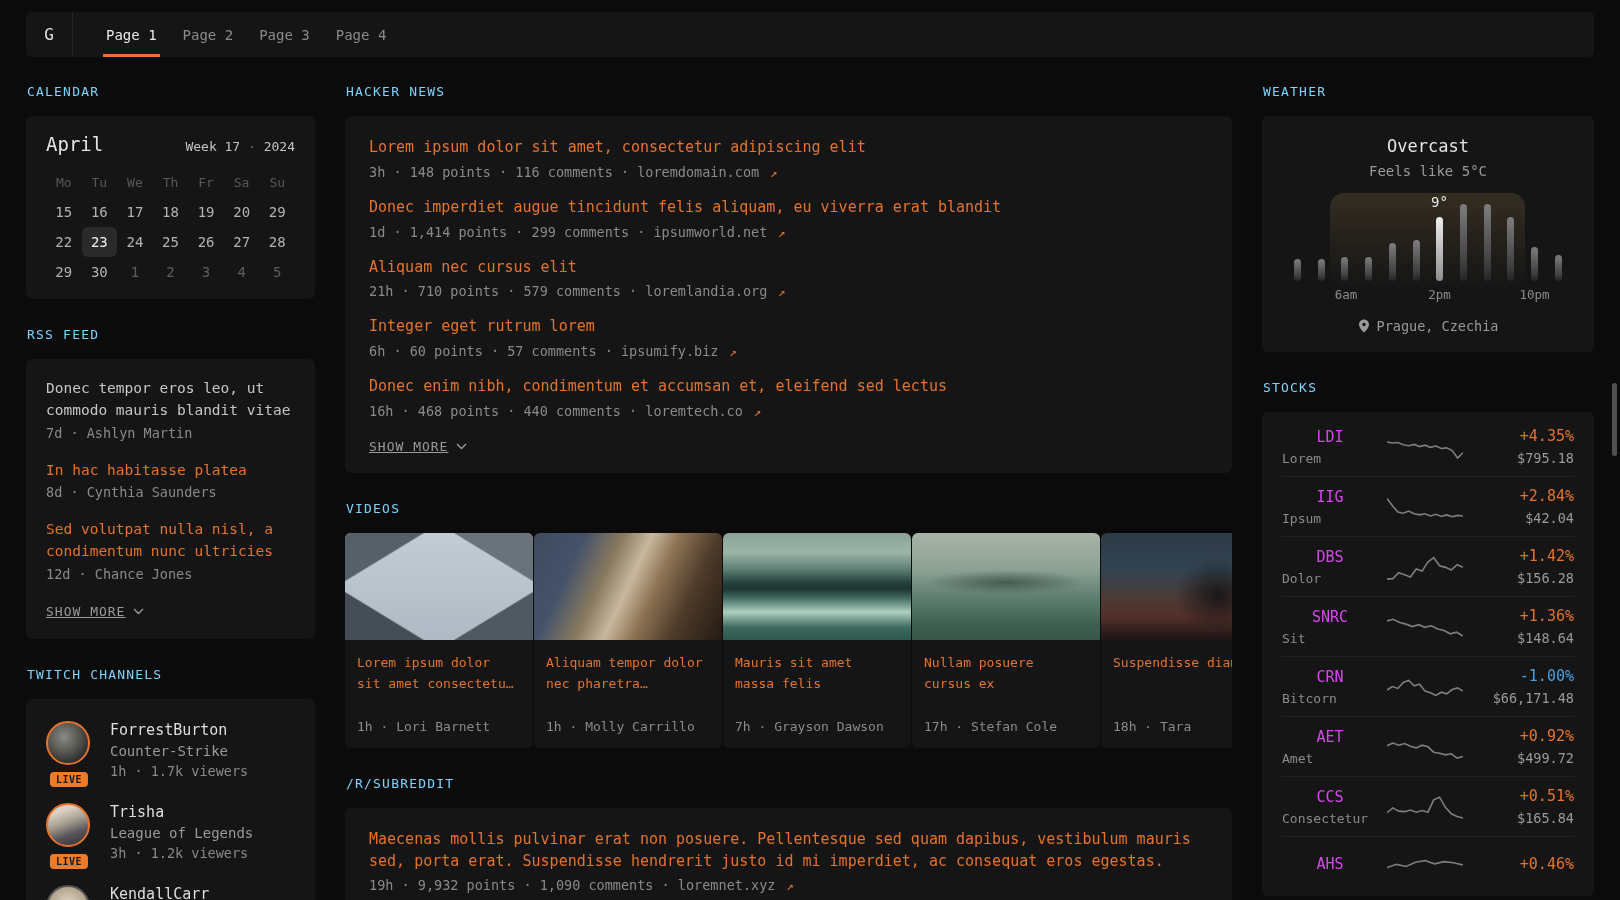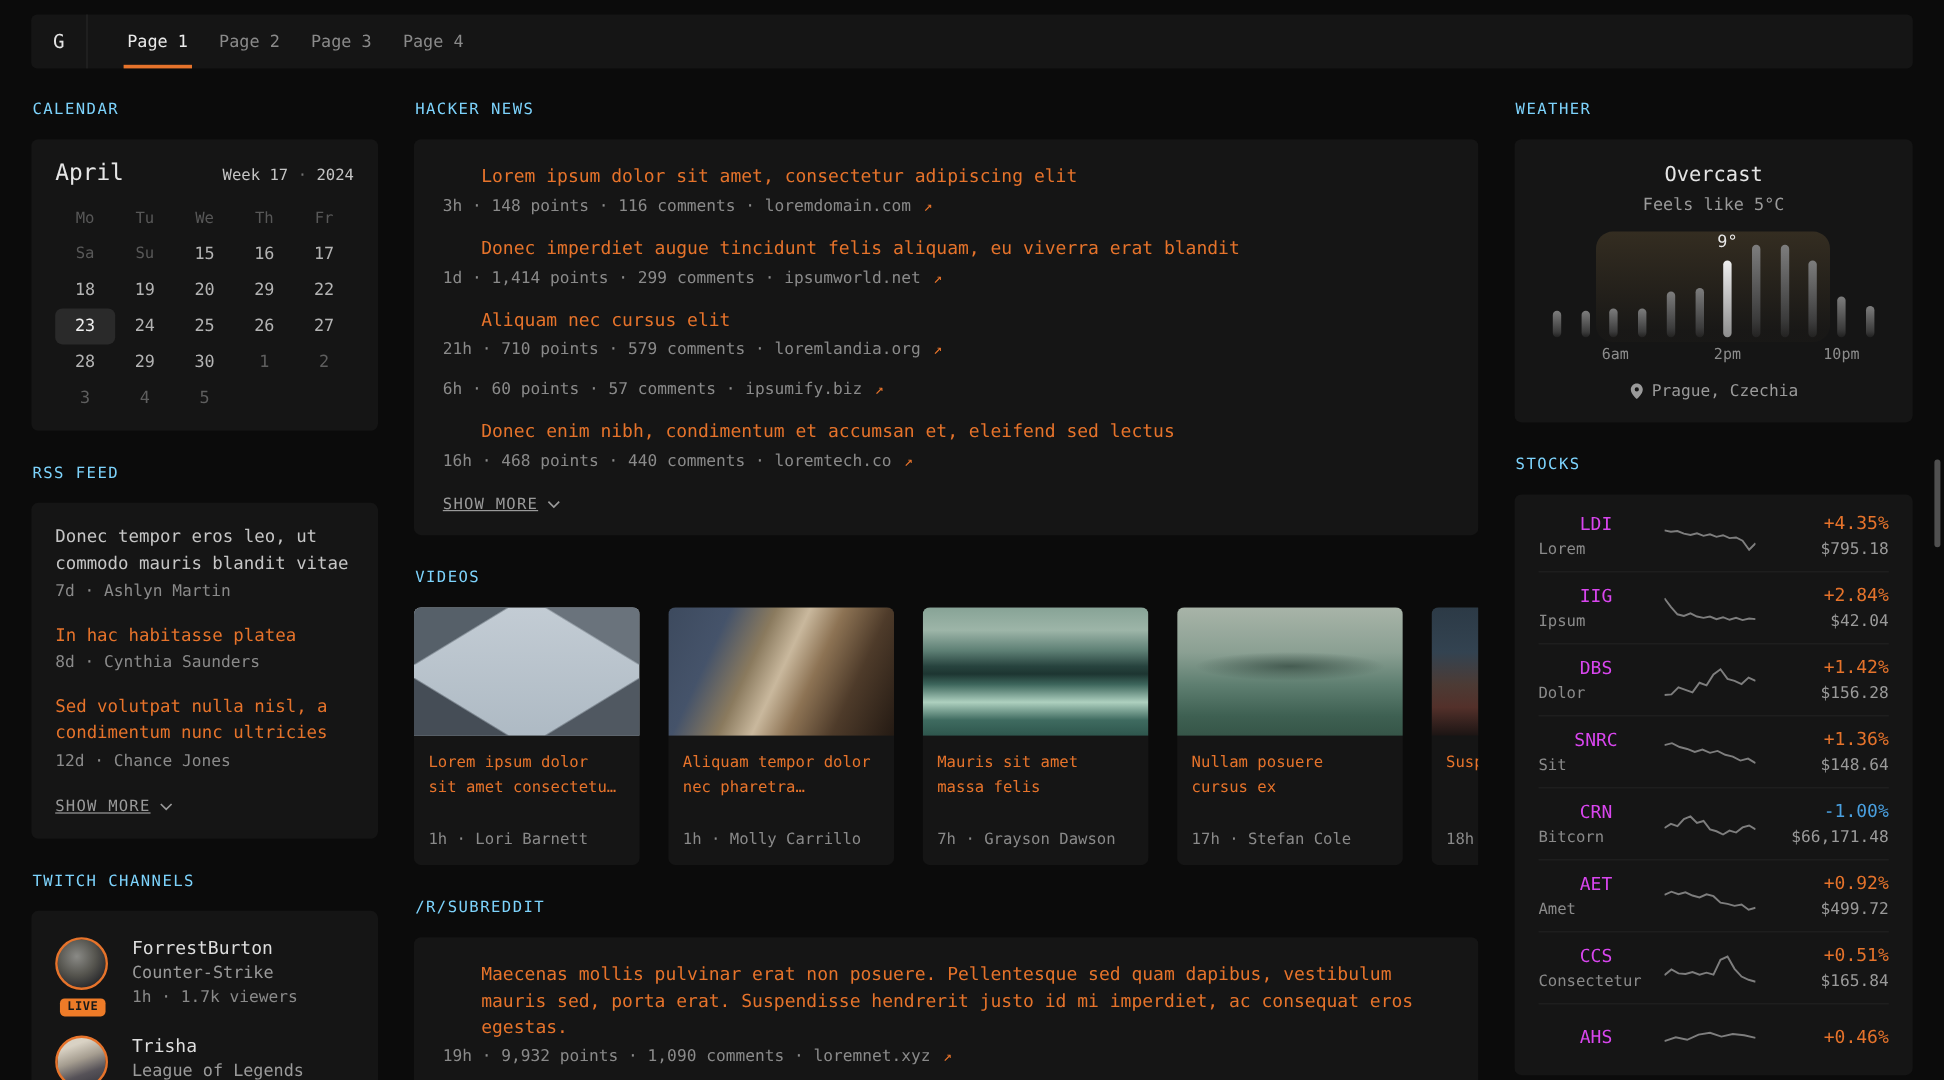--- a/index.html
+++ b/index.html
@@ -62,21 +62,21 @@
     margin: 0 0 17px 1px;
     white-space: nowrap;
   }
   .card { background: var(--card, #151515); border-radius: 6px; }
   .dim { color: #6f6f6f; }
   
   .calendar-card { padding: 17px 20px 12px; }
   .cal-head { display: flex; justify-content: space-between; align-items: baseline; }
   .cal-month { font-size: 19px; color: #e5e5e5; }
   .cal-week { font-size: 13px; color: #c4c4c4; }
-  .cal-grid { display: grid; grid-template-columns: repeat(5, 1fr); margin-top: 13px; }
+  .cal-grid { display: grid; grid-template-columns: repeat(7, 1fr); margin-top: 13px; }
   .cal-dow { text-align: center; font-size: 13px; color: #585858; padding: 7px 0; }
   .cal-day { text-align: center; font-size: 14px; color: #b3b3b3; padding: 7px 0; border-radius: 6px; }
   .cal-day.muted { color: #5e5e5e; }
   .cal-day.selected { background: #2a2a2a; color: #f0f0f0; }
   
   .rss-card { padding: 19px 20px; }
   .rss-item { margin-bottom: 19px; cursor: pointer; }
   .rss-title { font-size: 14.5px; line-height: 1.5; color: var(--accent, #e6732b); }
   .rss-title.read { color: #c6c6c6; }
   .rss-meta { font-size: 13.5px; color: #8a8a8a; margin-top: 3px; }
@@ -103,25 +103,25 @@
   }
   .av-forrest { background: radial-gradient(circle at 40% 35%, #8a8a86, #55544e 45%, #26262a 80%); }
   .av-trisha  { background: linear-gradient(160deg, #d9d2c4 20%, #a59d90 45%, #565258 70%, #33333b 100%); }
   .av-kendall { background: radial-gradient(circle at 50% 42%, #e0d6c6, #b3a48d 55%, #7d7462 100%); }
   .tw-name { font-size: 15px; color: #dedede; }
   .tw-game { font-size: 14px; color: #9a9a9a; margin-top: 4px; }
   .tw-meta { font-size: 13.5px; color: #898989; margin-top: 4px; }
   
   .hn-card { padding: 21px 24px 18px; }
   .story { margin-bottom: 17px; }
-  .story-title { font-size: 15px; line-height: 1.45; color: var(--accent, #e6732b); cursor: pointer; margin-left: 32px; }
+  .story-title { font-size: 15px; line-height: 1.45; color: var(--accent, #e6732b); cursor: pointer; }
   .story-meta { font-size: 13.5px; color: #8a8a8a; margin-top: 5px; }
   .story-arrow { color: var(--accent, #e6732b); font-size: 12.5px; margin-left: 3px; }
   
-  .videos-row { display: flex; gap: 24px; overflow: hidden; }
+  .videos-row { display: flex; gap: 1px; overflow: hidden; }
   .video-card {
     width: 188px; flex-shrink: 0;
     background: var(--card, #151515); border-radius: 6px;
     overflow: hidden; cursor: pointer;
   }
   .thumb { height: 107px; }
   .video-body { padding: 13px 12px 14px; }
   .video-title { font-size: 13px; line-height: 1.6; color: var(--accent, #e6732b); min-height: 42px; }
   .video-meta { font-size: 13px; color: #8a8a8a; margin-top: 24px; white-space: nowrap; }
   .thumb-pillars {
@@ -326,20 +326,21 @@
             </div>
             <div class="story">
               <div class="story-title">Donec imperdiet augue tincidunt felis aliquam, eu viverra erat blandit</div>
               <div class="story-meta">1d · 1,414 points · 299 comments · <span>ipsumworld.net</span><span class="story-arrow"> ↗</span></div>
             </div>
             <div class="story">
               <div class="story-title">Aliquam nec cursus elit</div>
               <div class="story-meta">21h · 710 points · 579 comments · <span>loremlandia.org</span><span class="story-arrow"> ↗</span></div>
             </div>
             <div class="story">
+              <div class="story-title">Integer eget rutrum lorem</div>
               <div class="story-meta">6h · 60 points · 57 comments · <span>ipsumify.biz</span><span class="story-arrow"> ↗</span></div>
             </div>
             <div class="story">
               <div class="story-title">Donec enim nibh, condimentum et accumsan et, eleifend sed lectus</div>
               <div class="story-meta">16h · 468 points · 440 comments · <span>loremtech.co</span><span class="story-arrow"> ↗</span></div>
             </div>
           </div>
         <div class="show-more">
           <span>SHOW MORE</span>
           <svg width="11" height="7" viewBox="0 0 11 7" fill="none" stroke-width="1.4">

